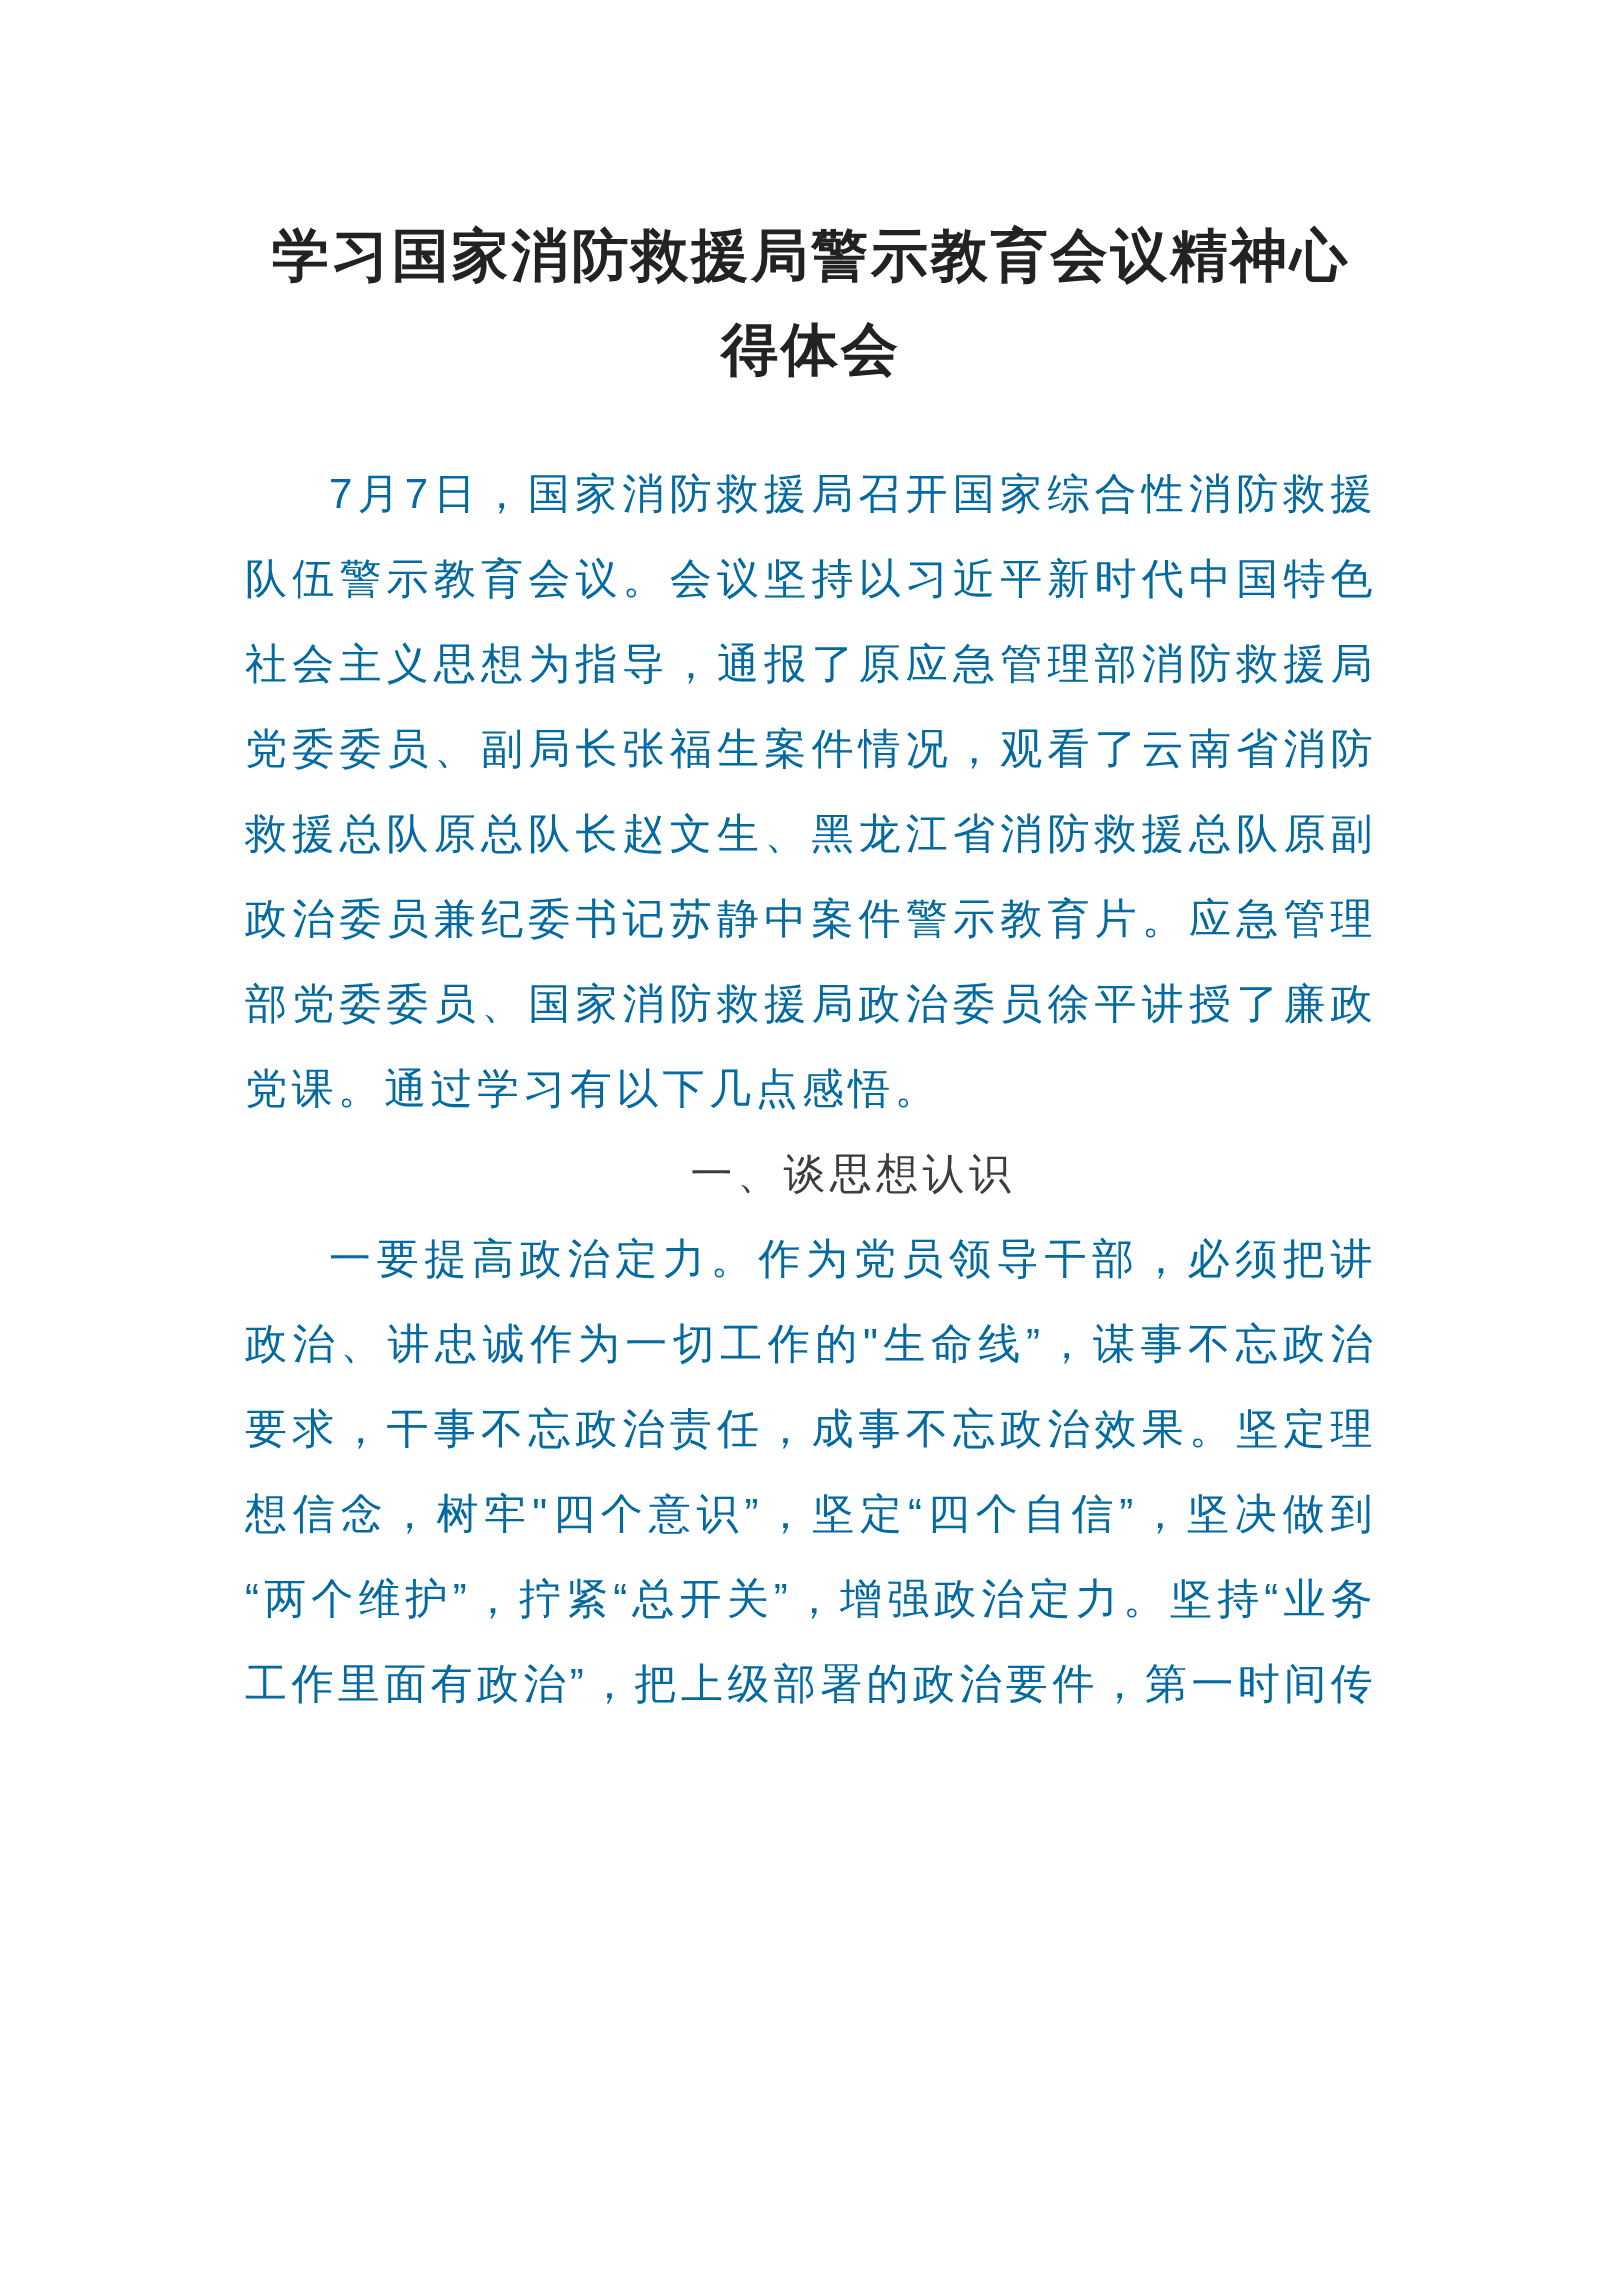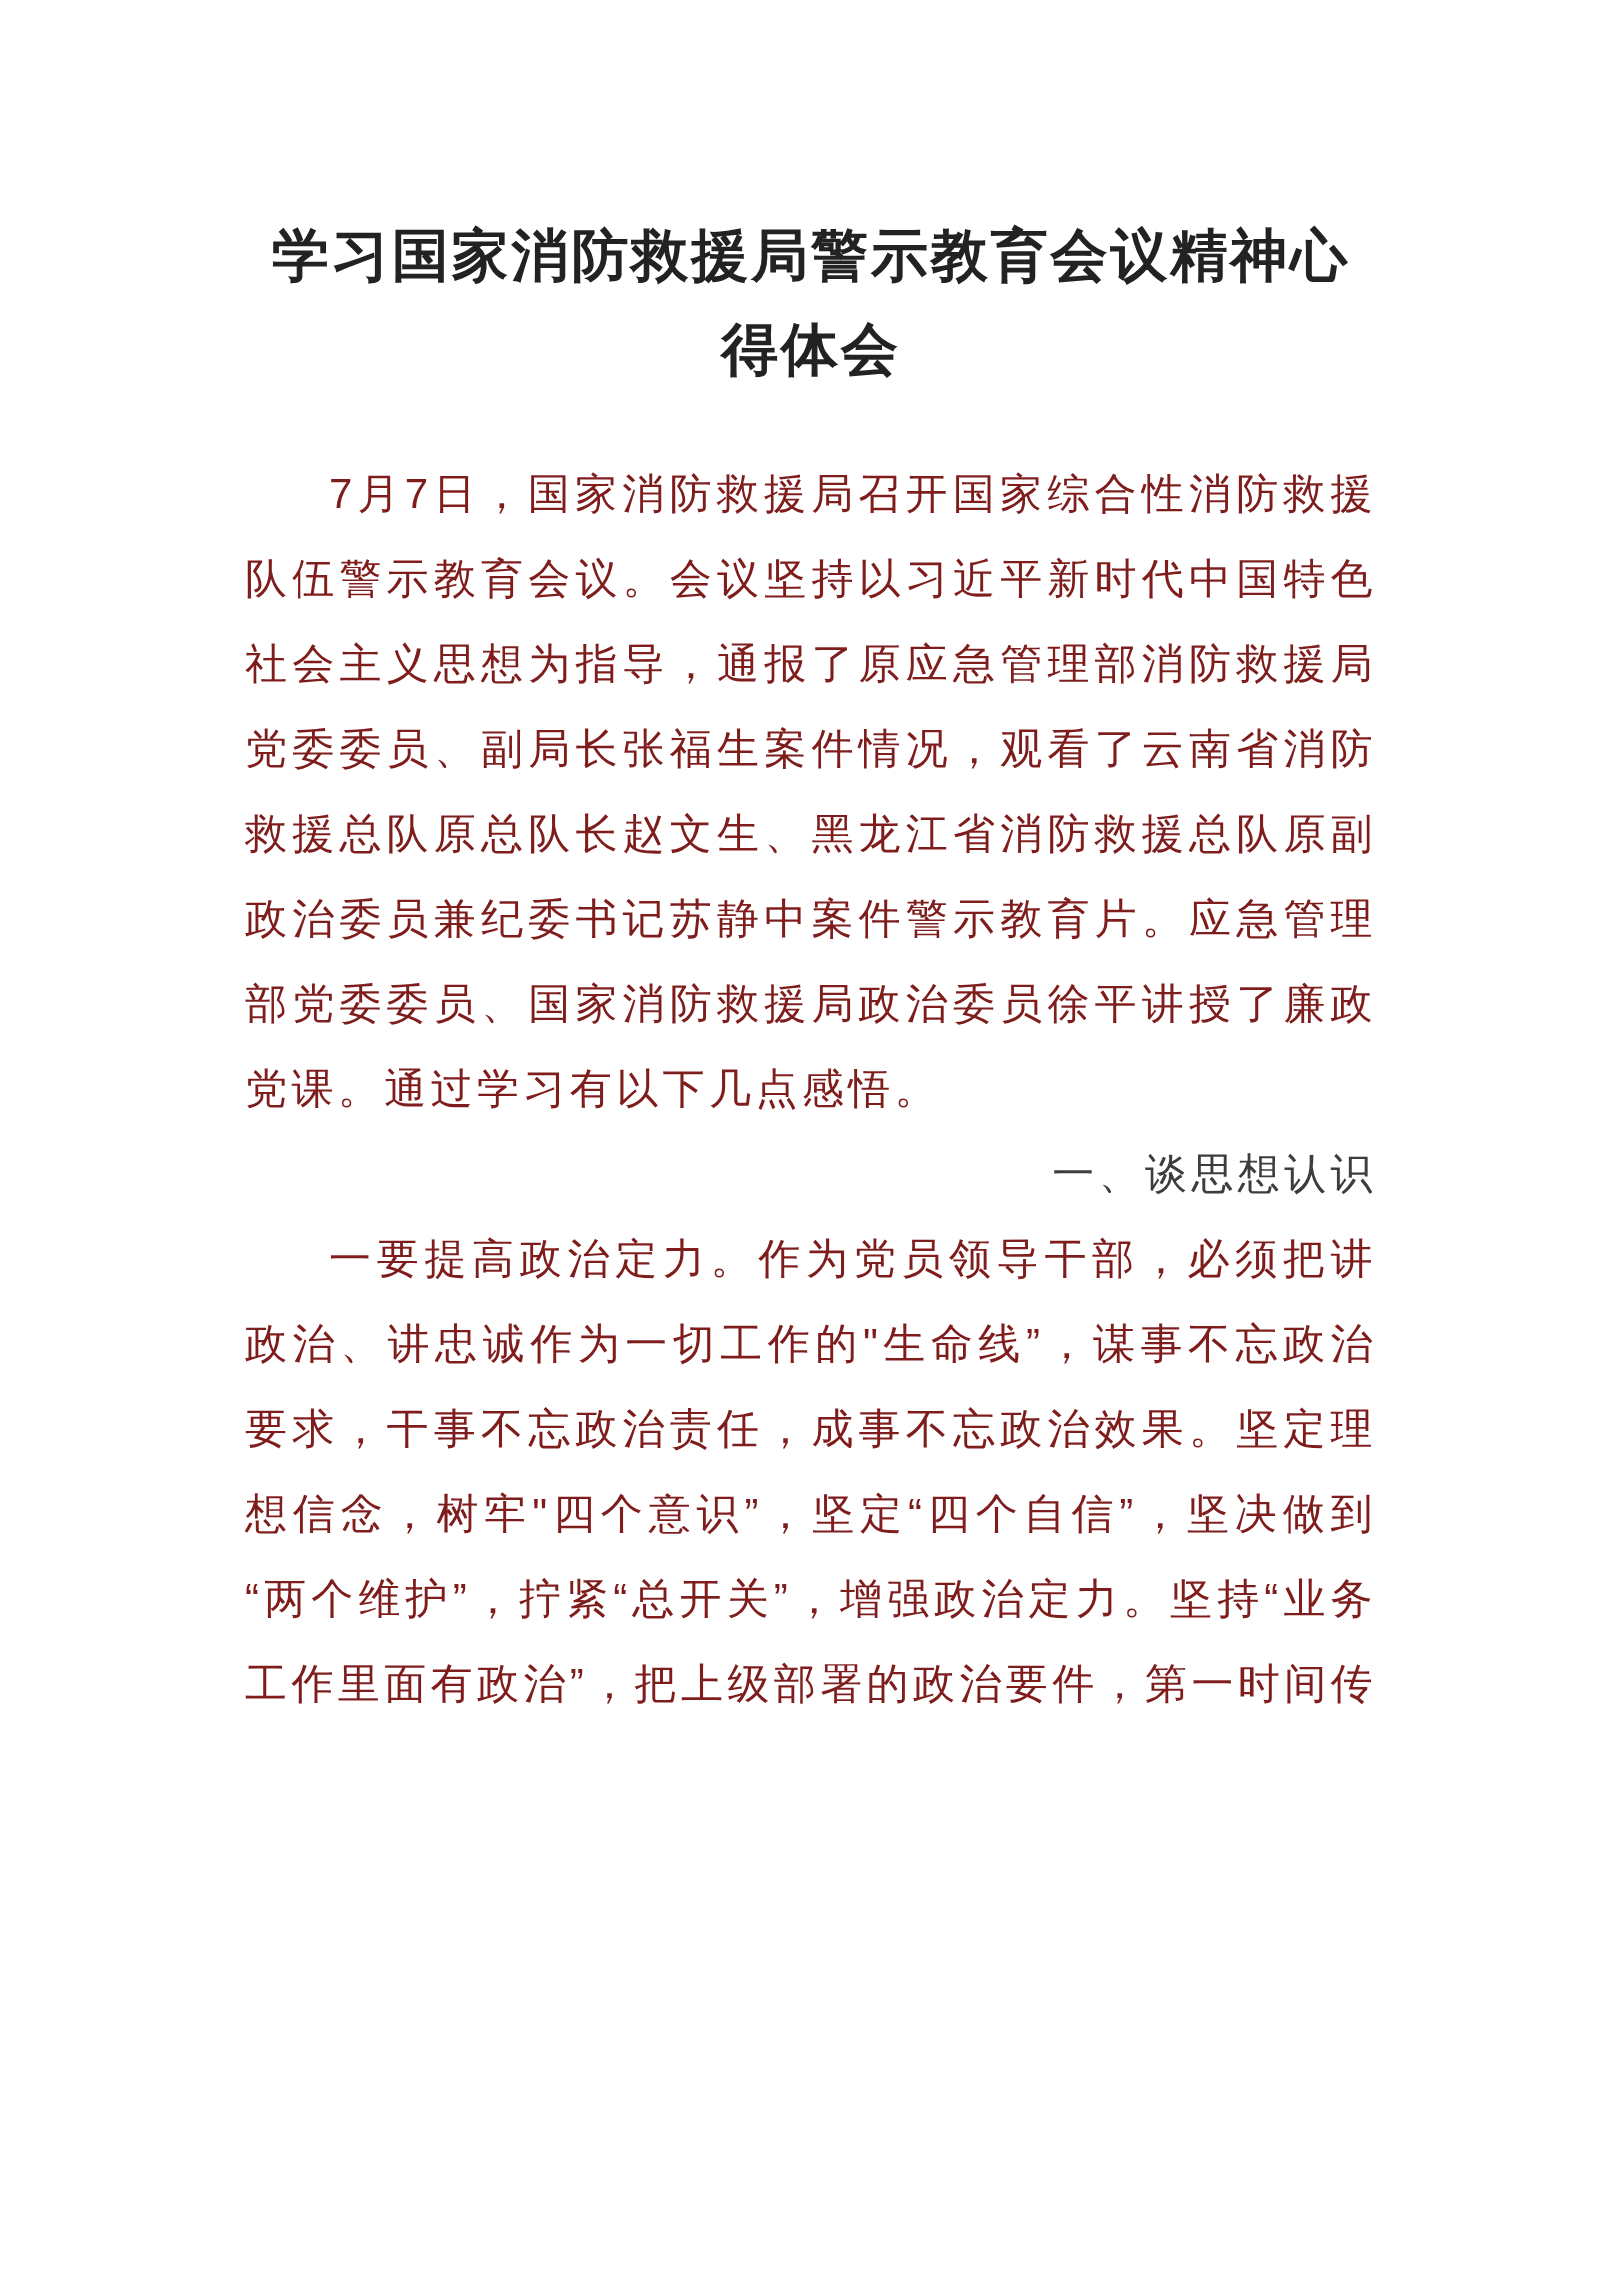--- a/index.html
+++ b/index.html
@@ -29,29 +29,29 @@
     font-family: "Liberation Sans", "DejaVu Sans", sans-serif;
   }
   .doc-body {
     width: 100%;
   }
   .para {
     margin: 0;
     font-size: 42px;
     line-height: 85px;
     letter-spacing: 4.4px;
-    color: #7f1d1d;
+    color: #0369a1;
     text-align: justify;
     text-indent: 2em;
     word-break: break-all;
     overflow-wrap: anywhere;
     font-family: "Liberation Sans", "DejaVu Sans", sans-serif;
   }
   .para.heading {
-    text-align: right;
+    text-align: center;
     color: #3d3d3d;
   }
 </style>
 </head>
 <body>
 
 <div class="page">
   <h1 class="doc-title">学习国家消防救援局警示教育会议精神心得体会</h1>
   <div class="doc-body">
       <p class="para">7月7日，国家消防救援局召开国家综合性消防救援队伍警示教育会议。会议坚持以习近平新时代中国特色社会主义思想为指导，通报了原应急管理部消防救援局党委委员、副局长张福生案件情况，观看了云南省消防救援总队原总队长赵文生、黑龙江省消防救援总队原副政治委员兼纪委书记苏静中案件警示教育片。应急管理部党委委员、国家消防救援局政治委员徐平讲授了廉政党课。通过学习有以下几点感悟。</p>

